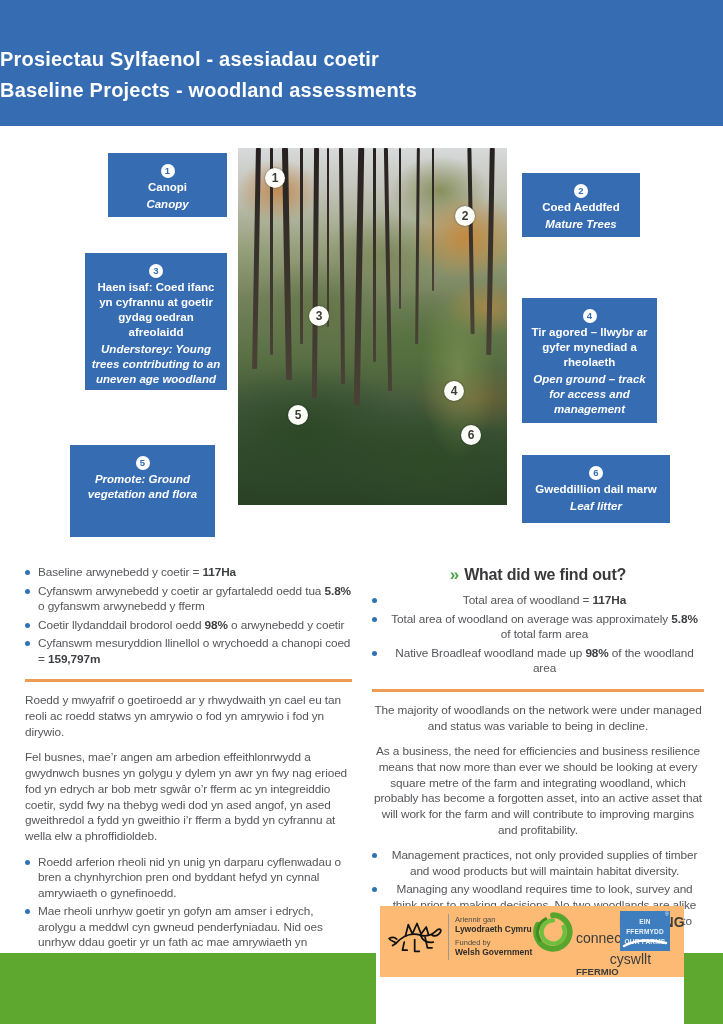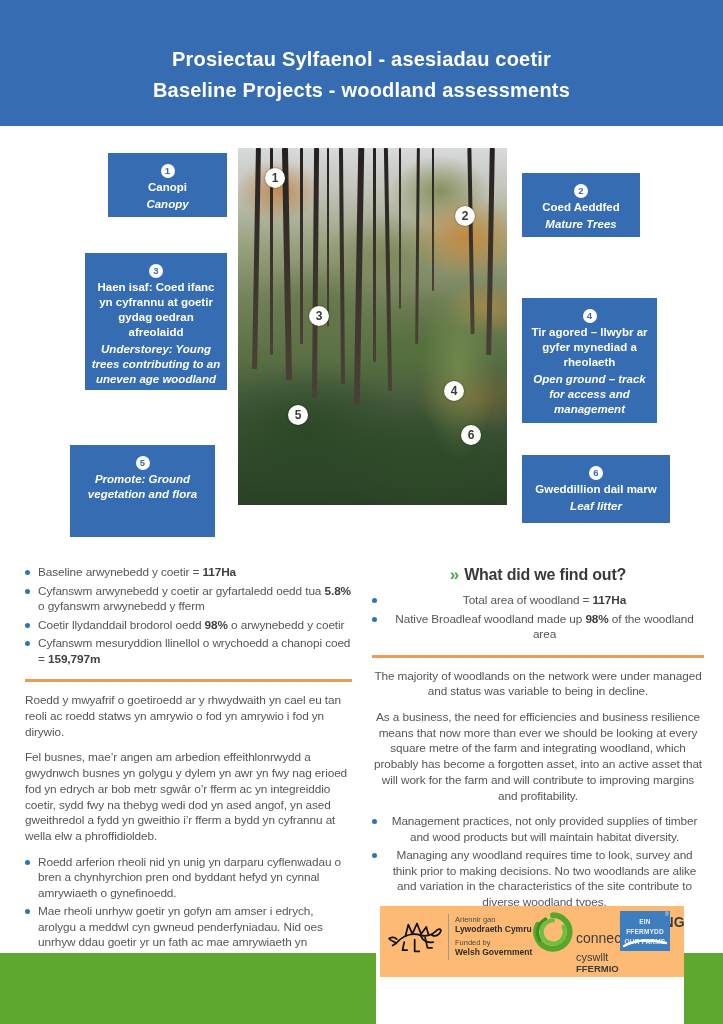--- a/index.html
+++ b/index.html
@@ -1,20 +1,20 @@
 <!DOCTYPE html>
 <html><head>
 <meta charset="utf-8">
 <style>
   * { margin:0; padding:0; box-sizing:border-box; }
   body { background:#888; font-family:"Liberation Sans", sans-serif; }
   .page { position:relative; width:723px; height:1024px; background:#fff; margin:0 auto; overflow:hidden; }
 
   
-  .header { position:absolute; left:0; top:0; width:723px; height:126px; background:#366CB2; text-align:center; padding-top:44px; }
+  .header { position:absolute; left:0; top:0; width:723px; height:126px; background:#366CB2; text-align:left; padding-top:44px; }
   .header .title { color:#fff; font-weight:bold; font-size:20px; line-height:1.55; letter-spacing:.2px; }
 
   
   .photo { position:absolute; left:238px; top:148px; width:269px; height:357px; overflow:hidden;
     background:linear-gradient(180deg,#d8dadc 0%,#c2c3b8 12%,#97a07c 28%,#74825c 42%,#5a7044 58%,#42583a 72%,#324a2c 86%,#2a4026 100%); }
   .photo .foliage { position:absolute; inset:0;
     background:
       radial-gradient(60px 45px at 15% 12%, rgba(190,120,50,.75), transparent 70%),
       radial-gradient(80px 60px at 85% 25%, rgba(205,130,45,.8), transparent 70%),
       radial-gradient(70px 50px at 75% 12%, rgba(120,130,70,.8), transparent 70%),
@@ -66,21 +66,21 @@
   .dragon { position:absolute; left:8px; top:6px; }
   .wg-divider { position:absolute; left:68px; top:8px; width:1px; height:46px; background:#9a9a9a; }
   .wg-text { position:absolute; left:75px; top:9px; line-height:1.2; color:#4a4a4a; }
   .wg-text .s { font-size:7.5px; }
   .wg-text .bld { font-size:8.5px; font-weight:bold; color:#2d2d2d; }
   .wg-text .gap { height:4px; }
   .fc-logo { position:absolute; left:152px; top:5px; }
   .fc-text { position:absolute; left:196px; top:8px; line-height:1.15; color:#3c3c3c; }
   .fc-text .l1 { font-size:14px; font-weight:bold; letter-spacing:.2px;margin-left:43px; }
   .fc-text .l2 { font-size:14px; }
-  .fc-text .l3 { font-size:11px; margin-top:5px; }
+  .fc-text .l3 { font-size:14px; margin-top:5px;text-align:center; }
   .fc-text .l4 { font-size:9.5px; font-weight:bold; }
   .badge { position:absolute; left:240px; top:5px; width:50px; height:40px; background:#3E7EBE; color:#eaf2fb;
     text-align:center; font-weight:bold; font-size:6.5px; line-height:1.5; padding-top:6px; letter-spacing:.2px; }
   .badge svg { position:absolute; left:2px; bottom:2px; }
   .badge .reg { position:absolute; right:1px; top:0; font-size:5px; font-weight:normal; }
 </style>
 </head>
 <body>
 
 <div class="page">
@@ -160,20 +160,21 @@
     <ul class="bullets">
         <li><span>Roedd arferion rheoli nid yn unig yn darparu cyflenwadau o bren a chynhyrchion pren ond byddant hefyd yn cynnal amrywiaeth o gynefinoedd.</span></li>
         <li><span>Mae rheoli unrhyw goetir yn gofyn am amser i edrych, arolygu a meddwl cyn gwneud penderfyniadau. Nid oes unrhyw ddau goetir yr un fath ac mae amrywiaeth yn nodweddion y safle yn cyfrannu at fathau amrywiol o goetir.</span></li>
       </ul>
   </div>
 
   <div class="col col-right">
     <h2><span class="chev">»</span><span>What did we find out?</span></h2>
     <ul class="bullets">
         <li><span>Total area of woodland = </span><span class="b">117Ha</span></li>
+        <li><span>Total area of woodland on average was approximately </span><span class="b">5.8%</span><span> of total farm area</span></li>
         <li><span>Native Broadleaf woodland made up </span><span class="b">98%</span><span> of the woodland area</span></li>
       </ul>
     <div class="rule"></div>
     <p>The majority of woodlands on the network were under managed and status was variable to being in decline.</p>
     <p>As a business, the need for efficiencies and business resilience means that now more than ever we should be looking at every square metre of the farm and integrating woodland, which probably has become a forgotten asset, into an active asset that will work for the farm and will contribute to improving margins and profitability.</p>
     <ul class="bullets">
         <li><span>Management practices, not only provided supplies of timber and wood products but will maintain habitat diversity.</span></li>
         <li><span>Managing any woodland requires time to look, survey and think prior to making decisions. No two woodlands are alike and variation in the characteristics of the site contribute to diverse woodland types.</span></li>
       </ul>
   </div>

